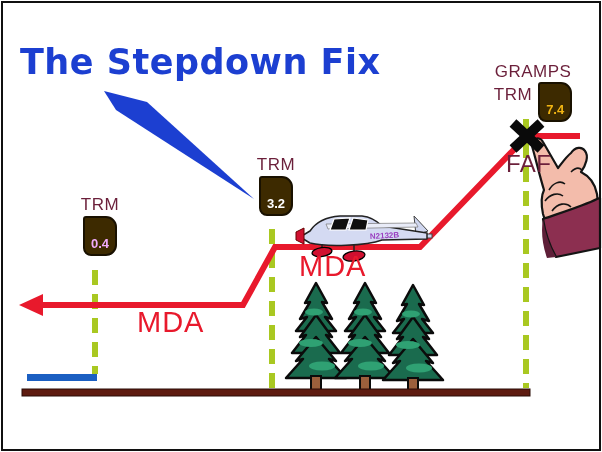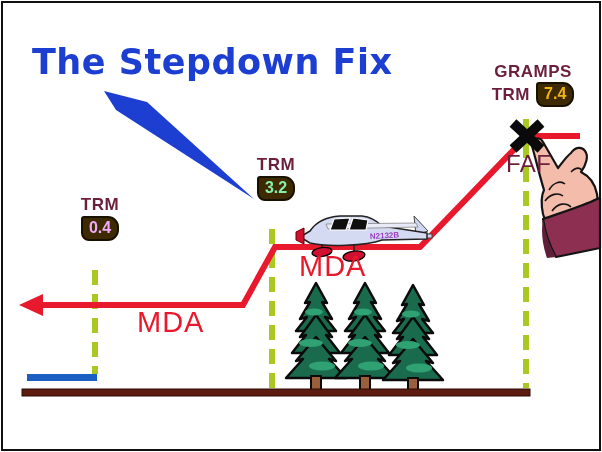--- a/index.html
+++ b/index.html
@@ -1,25 +1,25 @@
 <!DOCTYPE html>
 <html><head>
 <meta charset="utf-8">
 <style>
   html,body{margin:0;padding:0;background:#fff;}
   #canvas{position:relative;width:602px;height:452px;background:#fff;overflow:hidden;
           font-family:"Liberation Sans",sans-serif;}
   #frame{position:absolute;inset:1px;border:2px solid #101010;pointer-events:none;}
   .abs{position:absolute;}
-  #title{left:32px;top:42px;font-family:"DejaVu Sans",sans-serif;font-weight:bold;
+  #title{left:20px;top:42px;font-family:"DejaVu Sans",sans-serif;font-weight:bold;
          font-size:35px;letter-spacing:.5px;white-space:nowrap;}
   .fixblock{text-align:center;line-height:1.0;}
-  .fixname,.dmelabel{font-weight:bold;font-size:17px;letter-spacing:.5px;}
-  .dmebox{display:inline-block;font-weight:bold;font-size:16px;line-height:1.15;
-          padding:1px 6px 2px 6px;border:2px solid #191100;
+  .fixname,.dmelabel{font-weight:normal;font-size:17px;letter-spacing:.5px;}
+  .dmebox{display:inline-block;font-weight:bold;font-size:13px;line-height:1.15;
+          padding:19px 6px 2px 6px;border:2px solid #191100;
           border-radius:3px 11px 11px 8px;margin-top:3px;}
   .mda{font-weight:normal;font-size:29px;letter-spacing:1px;line-height:1;}
   #faf-label{font-weight:normal;font-size:24px;letter-spacing:.5px;line-height:1;}
   #plane-reg{font-family:"Liberation Sans",sans-serif;font-weight:bold;}
   svg{display:block;}
 </style>
 </head>
 <body>
 
 <div id="canvas">
@@ -96,21 +96,21 @@
 
   <div id="title" class="abs" style="color:#1c3fd1">The Stepdown Fix</div>
 
   <div class="abs fixblock" style="left:50px;top:196px;width:100px;color:#6b1f3a">
     <div class="dmelabel">TRM</div>
     <div class="dmebox" style="background:#3d2a00;color:#f0abfc">0.4</div>
   </div>
 
   <div class="abs fixblock" style="left:226px;top:156px;width:100px;color:#6b1f3a">
     <div class="dmelabel">TRM</div>
-    <div class="dmebox" style="background:#3d2a00;color:#86efac">3.2</div>
+    <div class="dmebox" style="background:#3d2a00;color:#ffffff">3.2</div>
   </div>
 
   <div class="abs fixblock" style="left:478px;top:63px;width:110px;color:#6b1f3a">
     <div class="fixname">GRAMPS</div>
     <div style="display:flex;justify-content:center;align-items:flex-start;gap:6px;margin-top:2px">
       <span class="dmelabel" style="margin-top:4px">TRM</span>
       <span class="dmebox" style="background:#3d2a00;color:#f2b512;margin-top:0">7.4</span>
     </div>
   </div>
 

